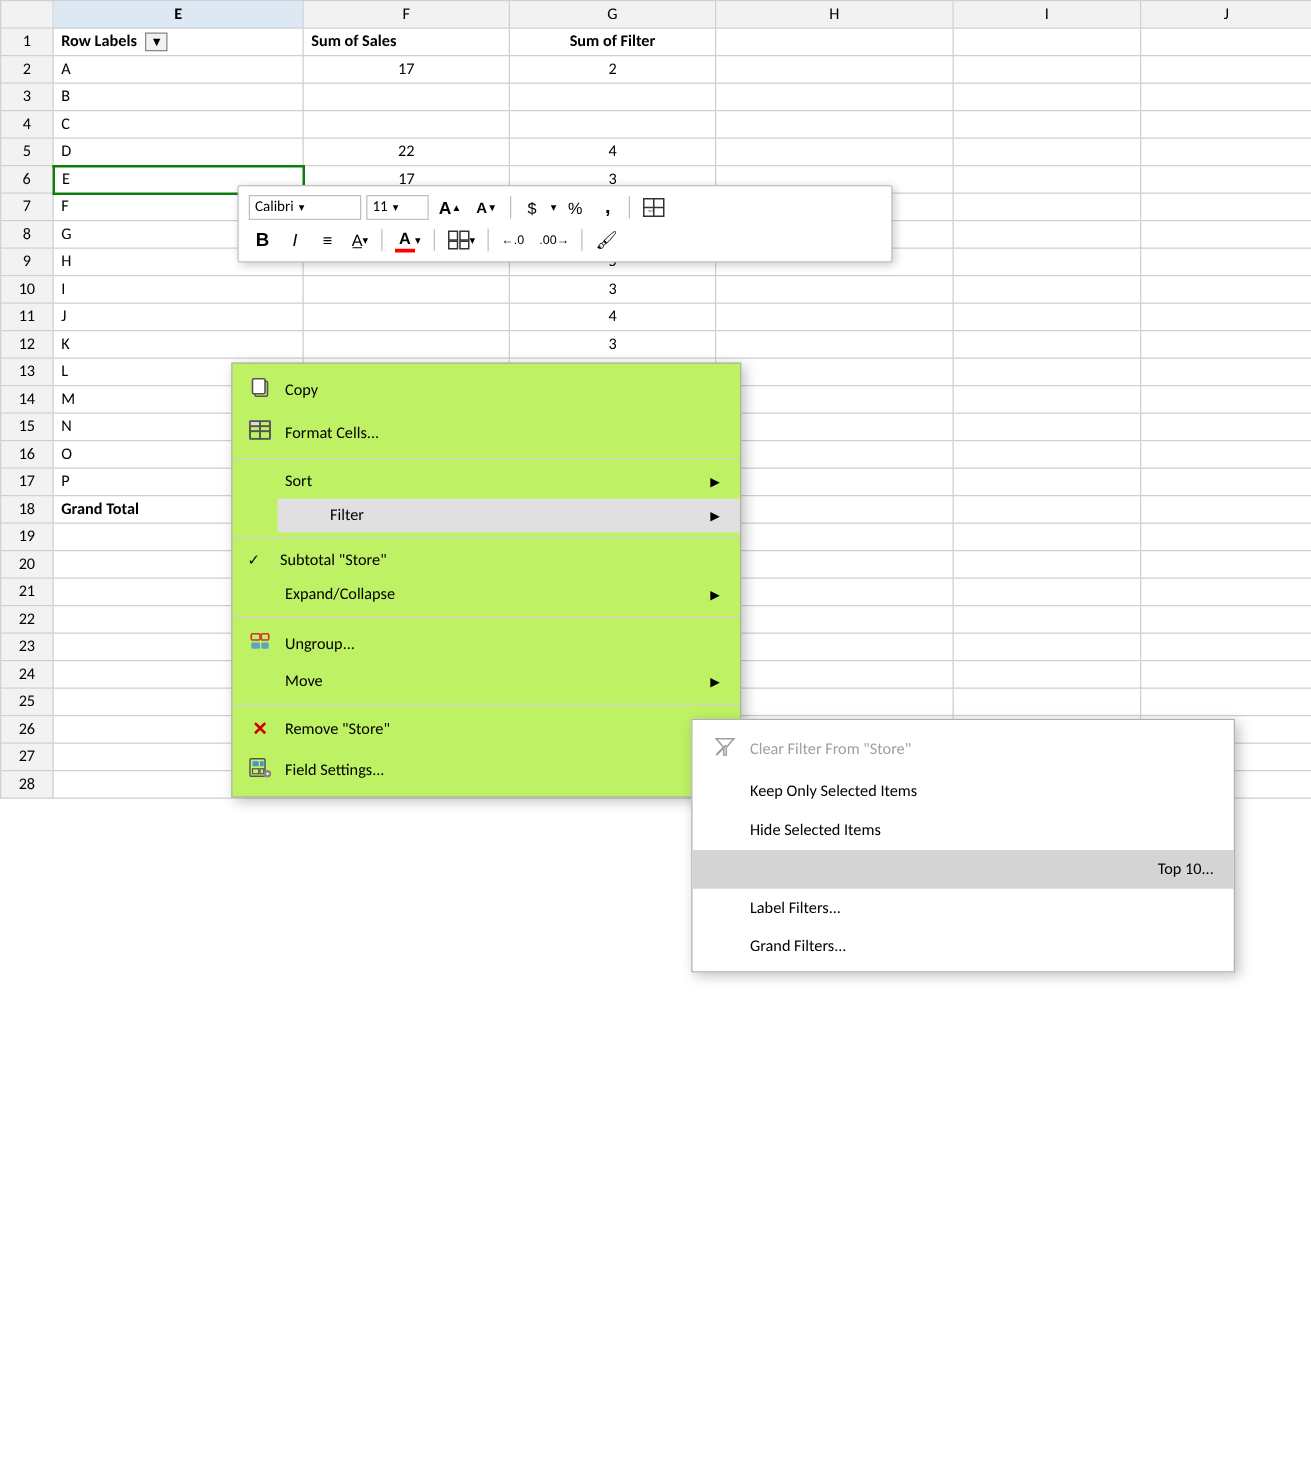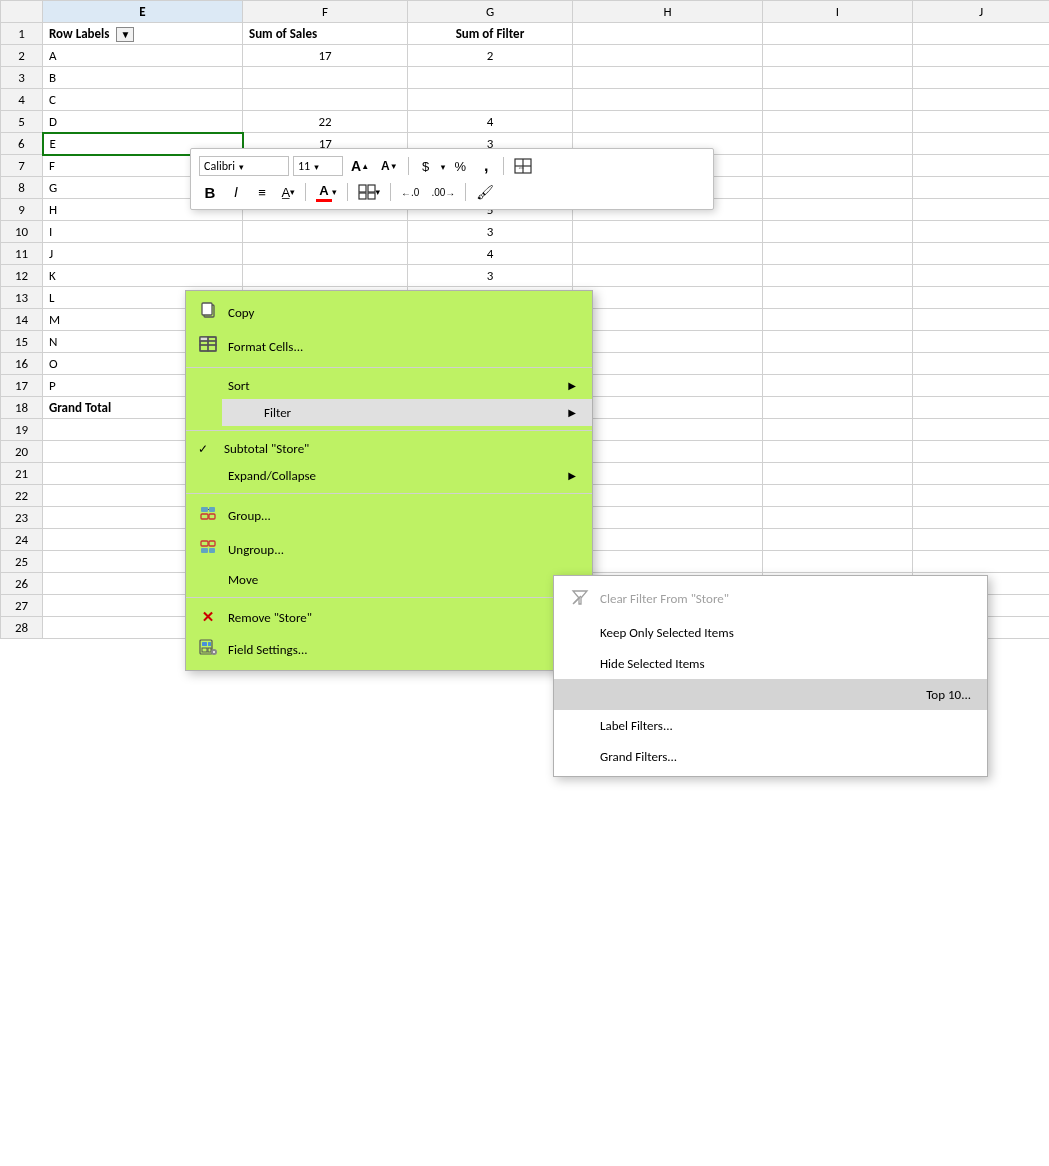--- a/index.html
+++ b/index.html
@@ -719,32 +719,20 @@
       <span class="menu-label">Subtotal "Store"</span>
     </div>
 
     <div class="menu-item">
       <span class="menu-icon"></span>
       <span class="menu-label">Expand/Collapse</span>
       <span class="menu-arrow">▶</span>
     </div>
     <div class="menu-sep"></div>
 
-    <div class="menu-item">
-      <span class="menu-icon">
-        <svg width="18" height="18">
-          <rect x="2" y="3" width="7" height="5" fill="#4a90d9" rx="1" opacity="0.8"></rect>
-          <rect x="10" y="3" width="6" height="5" fill="#4a90d9" rx="1" opacity="0.8"></rect>
-          <rect x="2" y="10" width="7" height="5" fill="none" stroke="#cc3333" stroke-width="1.3" rx="1"></rect>
-          <rect x="10" y="10" width="6" height="5" fill="none" stroke="#cc3333" stroke-width="1.3" rx="1"></rect>
-          <line x1="9" y1="5.5" x2="10" y2="5.5" stroke="#555" stroke-width="1"></line>
-        </svg>
-      </span>
-      <span class="menu-label">Group...</span>
-    </div>
 
     <div class="menu-item">
       <span class="menu-icon">
         <svg width="18" height="18">
           <rect x="2" y="3" width="7" height="5" fill="none" stroke="#cc3333" stroke-width="1.3" rx="1"></rect>
           <rect x="10" y="3" width="6" height="5" fill="none" stroke="#cc3333" stroke-width="1.3" rx="1"></rect>
           <rect x="2" y="10" width="7" height="5" fill="#4a90d9" rx="1" opacity="0.8"></rect>
           <rect x="10" y="10" width="6" height="5" fill="#4a90d9" rx="1" opacity="0.8"></rect>
         </svg>
       </span>

